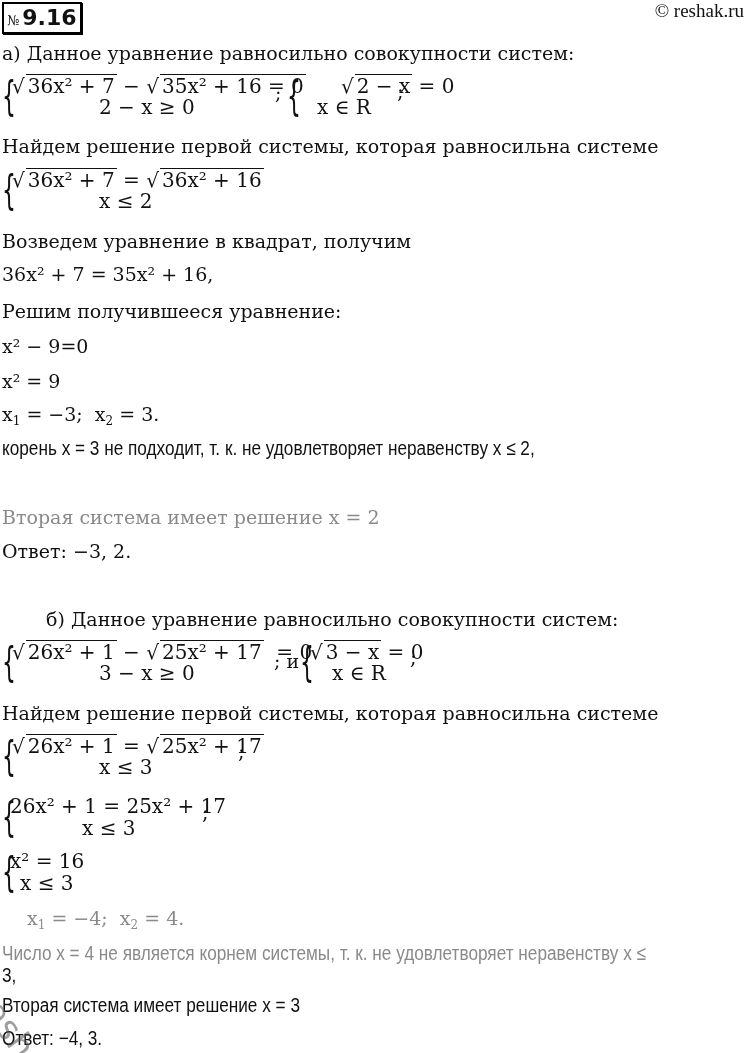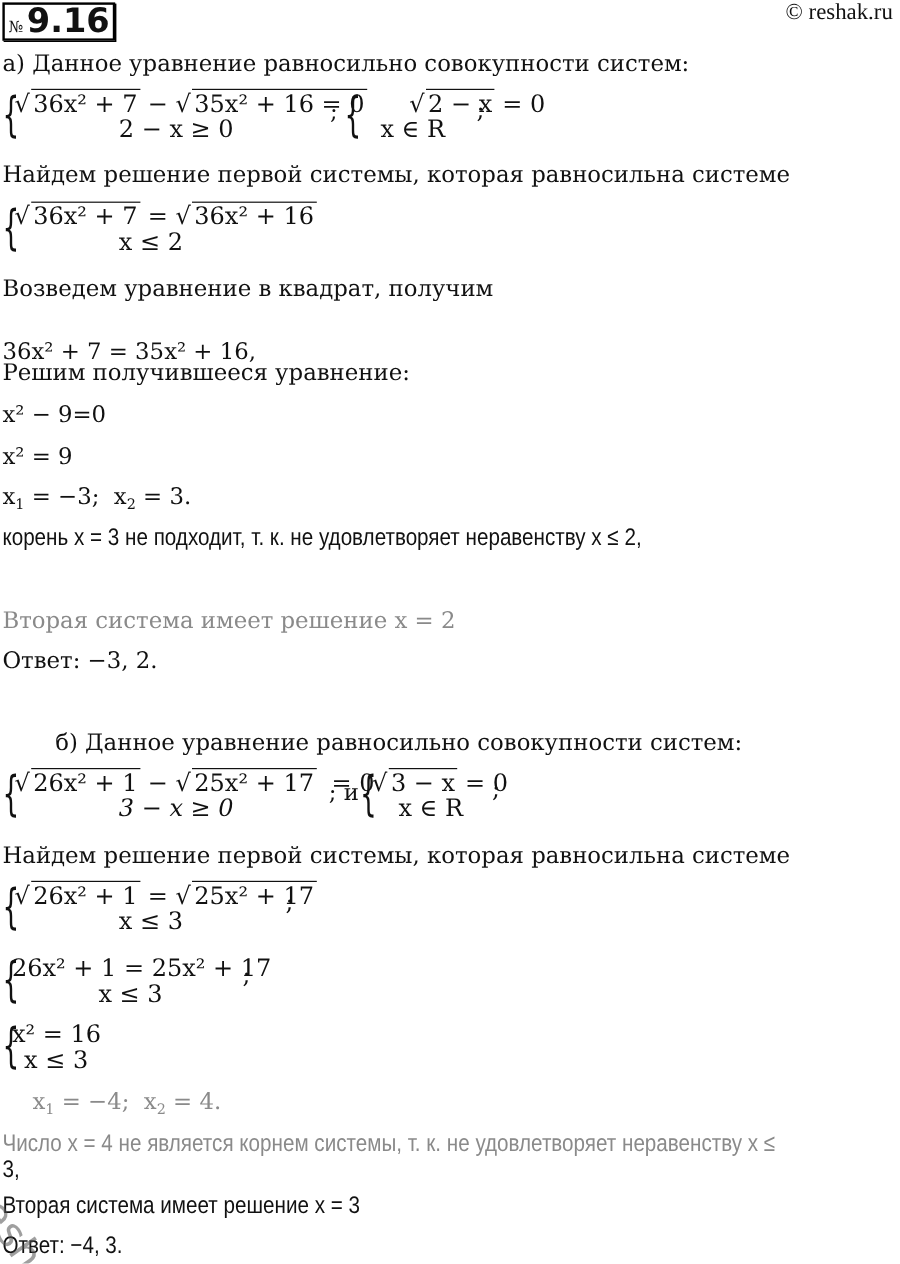--- a/index.html
+++ b/index.html
@@ -4,21 +4,21 @@
 <style>
   html, body { margin: 0; padding: 0; background: #ffffff; }
   body { width: 750px; height: 1053px; position: relative; overflow: hidden;
          font-family: "DejaVu Serif", "Liberation Serif", serif; color: #111; }
   .abs { position: absolute; white-space: nowrap; }
   .txt { font-size: 19px; line-height: 22px; }
   .gray { color: #8a8a8a; }
   .num-box { left: 2px; top: 2px; border: 2px solid #000; padding: 0 3px; height: 28px;
              display: flex; align-items: baseline; box-shadow: 1px 1px 0 #000; }
   .num-sign { font-size: 13px; margin-right: 3px; }
-  .num-val { font-family: "DejaVu Sans", "Liberation Sans", sans-serif; font-size: 28px; font-weight: bold; line-height: 28px; }
+  .num-val { font-family: "DejaVu Sans", "Liberation Sans", sans-serif; font-size: 22px; font-weight: bold; line-height: 28px; }
   .copyright { right: 6px; top: 0px; font-family: "Liberation Serif", serif; font-size: 19px; }
   .sys { position: absolute; }
   .brace { position: absolute; left: 0; top: 0; font-size: 40px; line-height: 44px; transform: scaleX(0.55); transform-origin: left top; color: #111; font-family: "DejaVu Sans", sans-serif; }
   .row { position: absolute; white-space: nowrap; font-size: 20px; line-height: 22px; }
   .sqrt { display: inline-block; border-top: 1.5px solid #111; padding: 0 2px; margin-left: 1px; }
   sub { font-size: 12px; vertical-align: -4px; line-height: 0; }
   .condensed { font-family: "Liberation Sans", sans-serif; transform: scaleX(0.86); transform-origin: left center; }
   .watermark { left: 0px; top: 980px; font-family: "DejaVu Sans", sans-serif; font-size: 34px; color: rgba(80,80,80,0.55);
                transform: rotate(55deg); transform-origin: left top; letter-spacing: 1px; }
 </style>
@@ -48,38 +48,38 @@
 
 <div class="abs txt" style="left:2px; top:135px;">Найдем решение первой системы, которая равносильна системе</div>
 
 <div class="sys" style="left:2px; top:168px; width:260px; height:46px;">
   <span class="brace">{</span>
   <div class="row" style="left:10px; top:0;">√<span class="sqrt">36x² + 7</span><span> = </span>√<span class="sqrt">36x² + 16</span></div>
   <div class="row" style="left:97px; top:22px;">x ≤ 2</div>
 </div>
 
 <div class="abs txt" style="left:2px; top:230px;">Возведем уравнение в квадрат, получим</div>
-<div class="abs txt" style="left:2px; top:282px;text-align:right;">36x² + 7 = 35x² + 16,</div>
+<div class="abs txt" style="left:2px; top:263px;text-align:right;">36x² + 7 = 35x² + 16,</div>
 <div class="abs txt" style="left:2px; top:300px;">Решим получившееся уравнение:</div>
 <div class="abs txt" style="left:2px; top:335px;">x² − 9=0</div>
 <div class="abs txt" style="left:2px; top:370px;">x² = 9</div>
 <div class="abs txt" style="left:2px; top:403px;">
   <span>x</span><sub>1</sub><span style="white-space:pre"> = −3;  </span><span>x</span><sub>2</sub><span> = 3.</span>
 </div>
 <div class="abs txt condensed" style="left:2px; top:437px; font-size:20px;">корень x = 3 не подходит, т. к. не удовлетворяет неравенству x ≤ 2,</div>
 
 <div class="abs txt gray" style="left:2px; top:506px;">Вторая система имеет решение x = 2</div>
 <div class="abs txt" style="left:2px; top:540px;">Ответ: −3, 2.</div>
 
 <div class="abs txt" style="left:2px; top:608px;margin-left:44px;">б) Данное уравнение равносильно совокупности систем:</div>
 
 <div class="sys" style="left:2px; top:640px; width:280px; height:46px;">
   <span class="brace">{</span>
   <div class="row" style="left:10px; top:0;">√<span class="sqrt">26x² + 1</span><span> − </span>√<span class="sqrt">25x² + 17</span><span style="white-space:pre">  = 0</span></div>
-  <div class="row" style="left:97px; top:22px;font-style:italic;">3 − x ≥ 0</div>
+  <div class="row" style="left:97px; top:22px;">3 − x ≥ 0</div>
 </div>
 <div class="abs txt" style="left:274px; top:650px;">; и</div>
 <div class="sys" style="left:300px; top:640px; width:140px; height:46px;">
   <span class="brace">{</span>
   <div class="row" style="left:10px; top:0;">√<span class="sqrt">3 − x</span><span> = 0</span></div>
   <div class="row" style="left:32px; top:22px;">x ∈ R</div>
   <div class="row" style="left:110px; top:6px;">;</div>
 </div>
 
 <div class="abs txt" style="left:2px; top:702px;">Найдем решение первой системы, которая равносильна системе</div>

